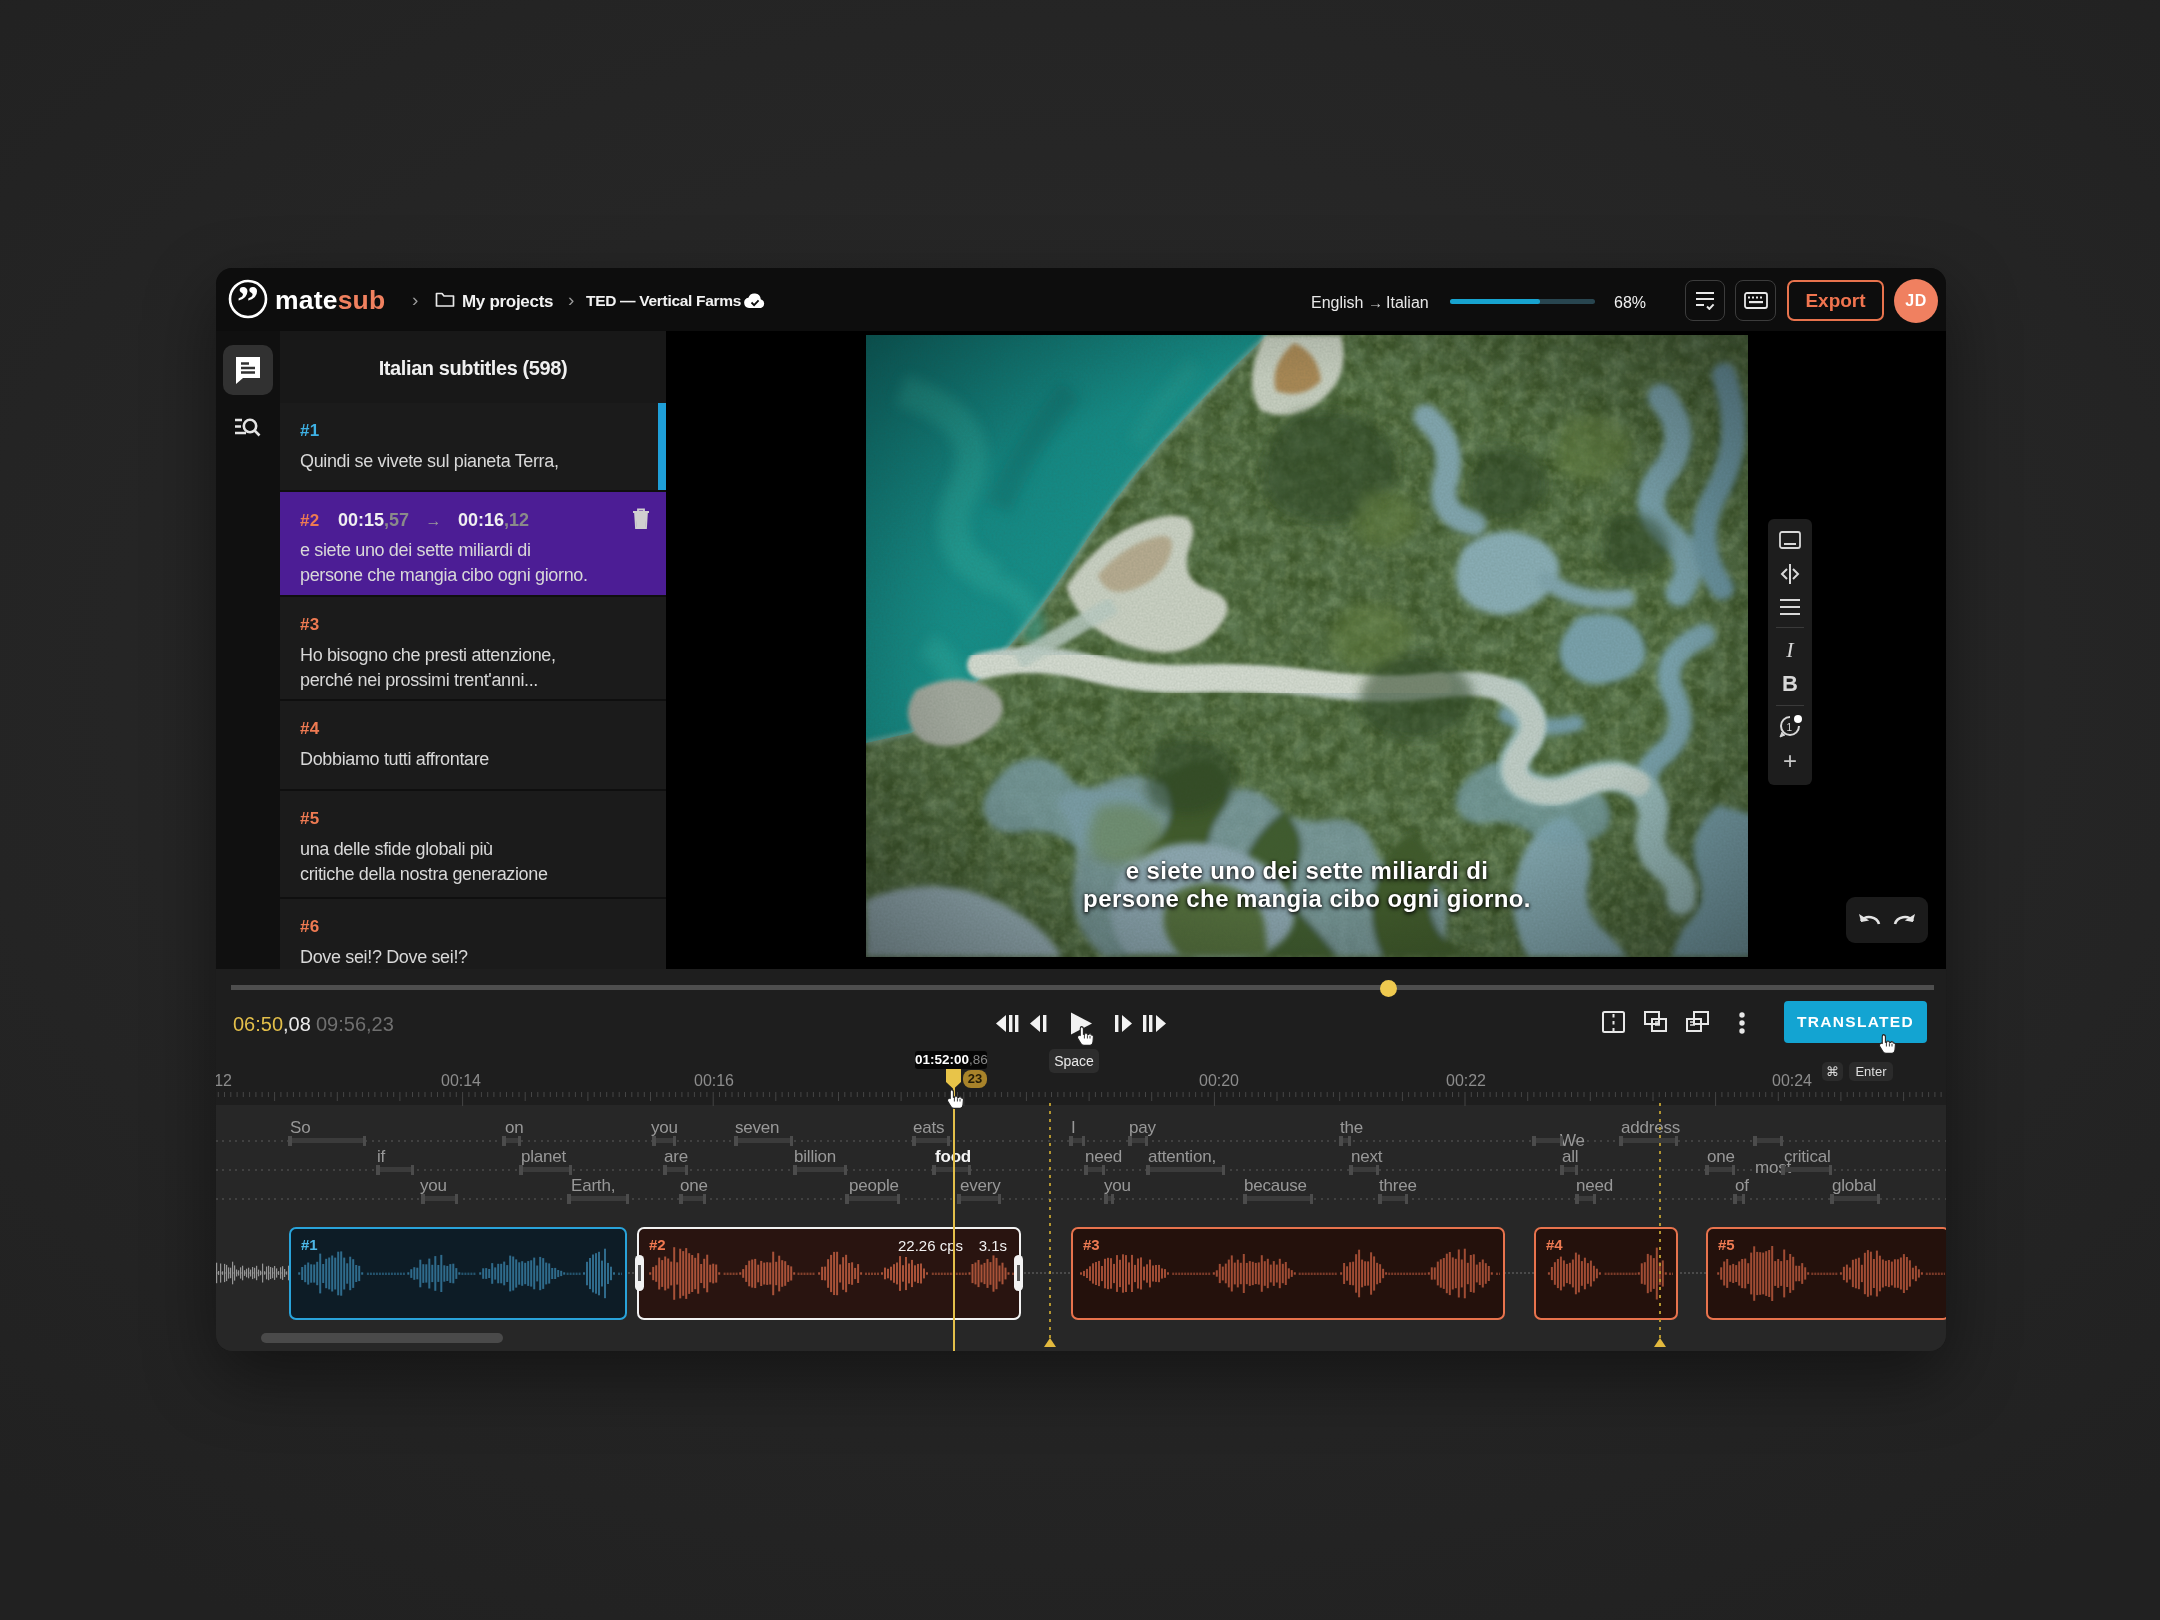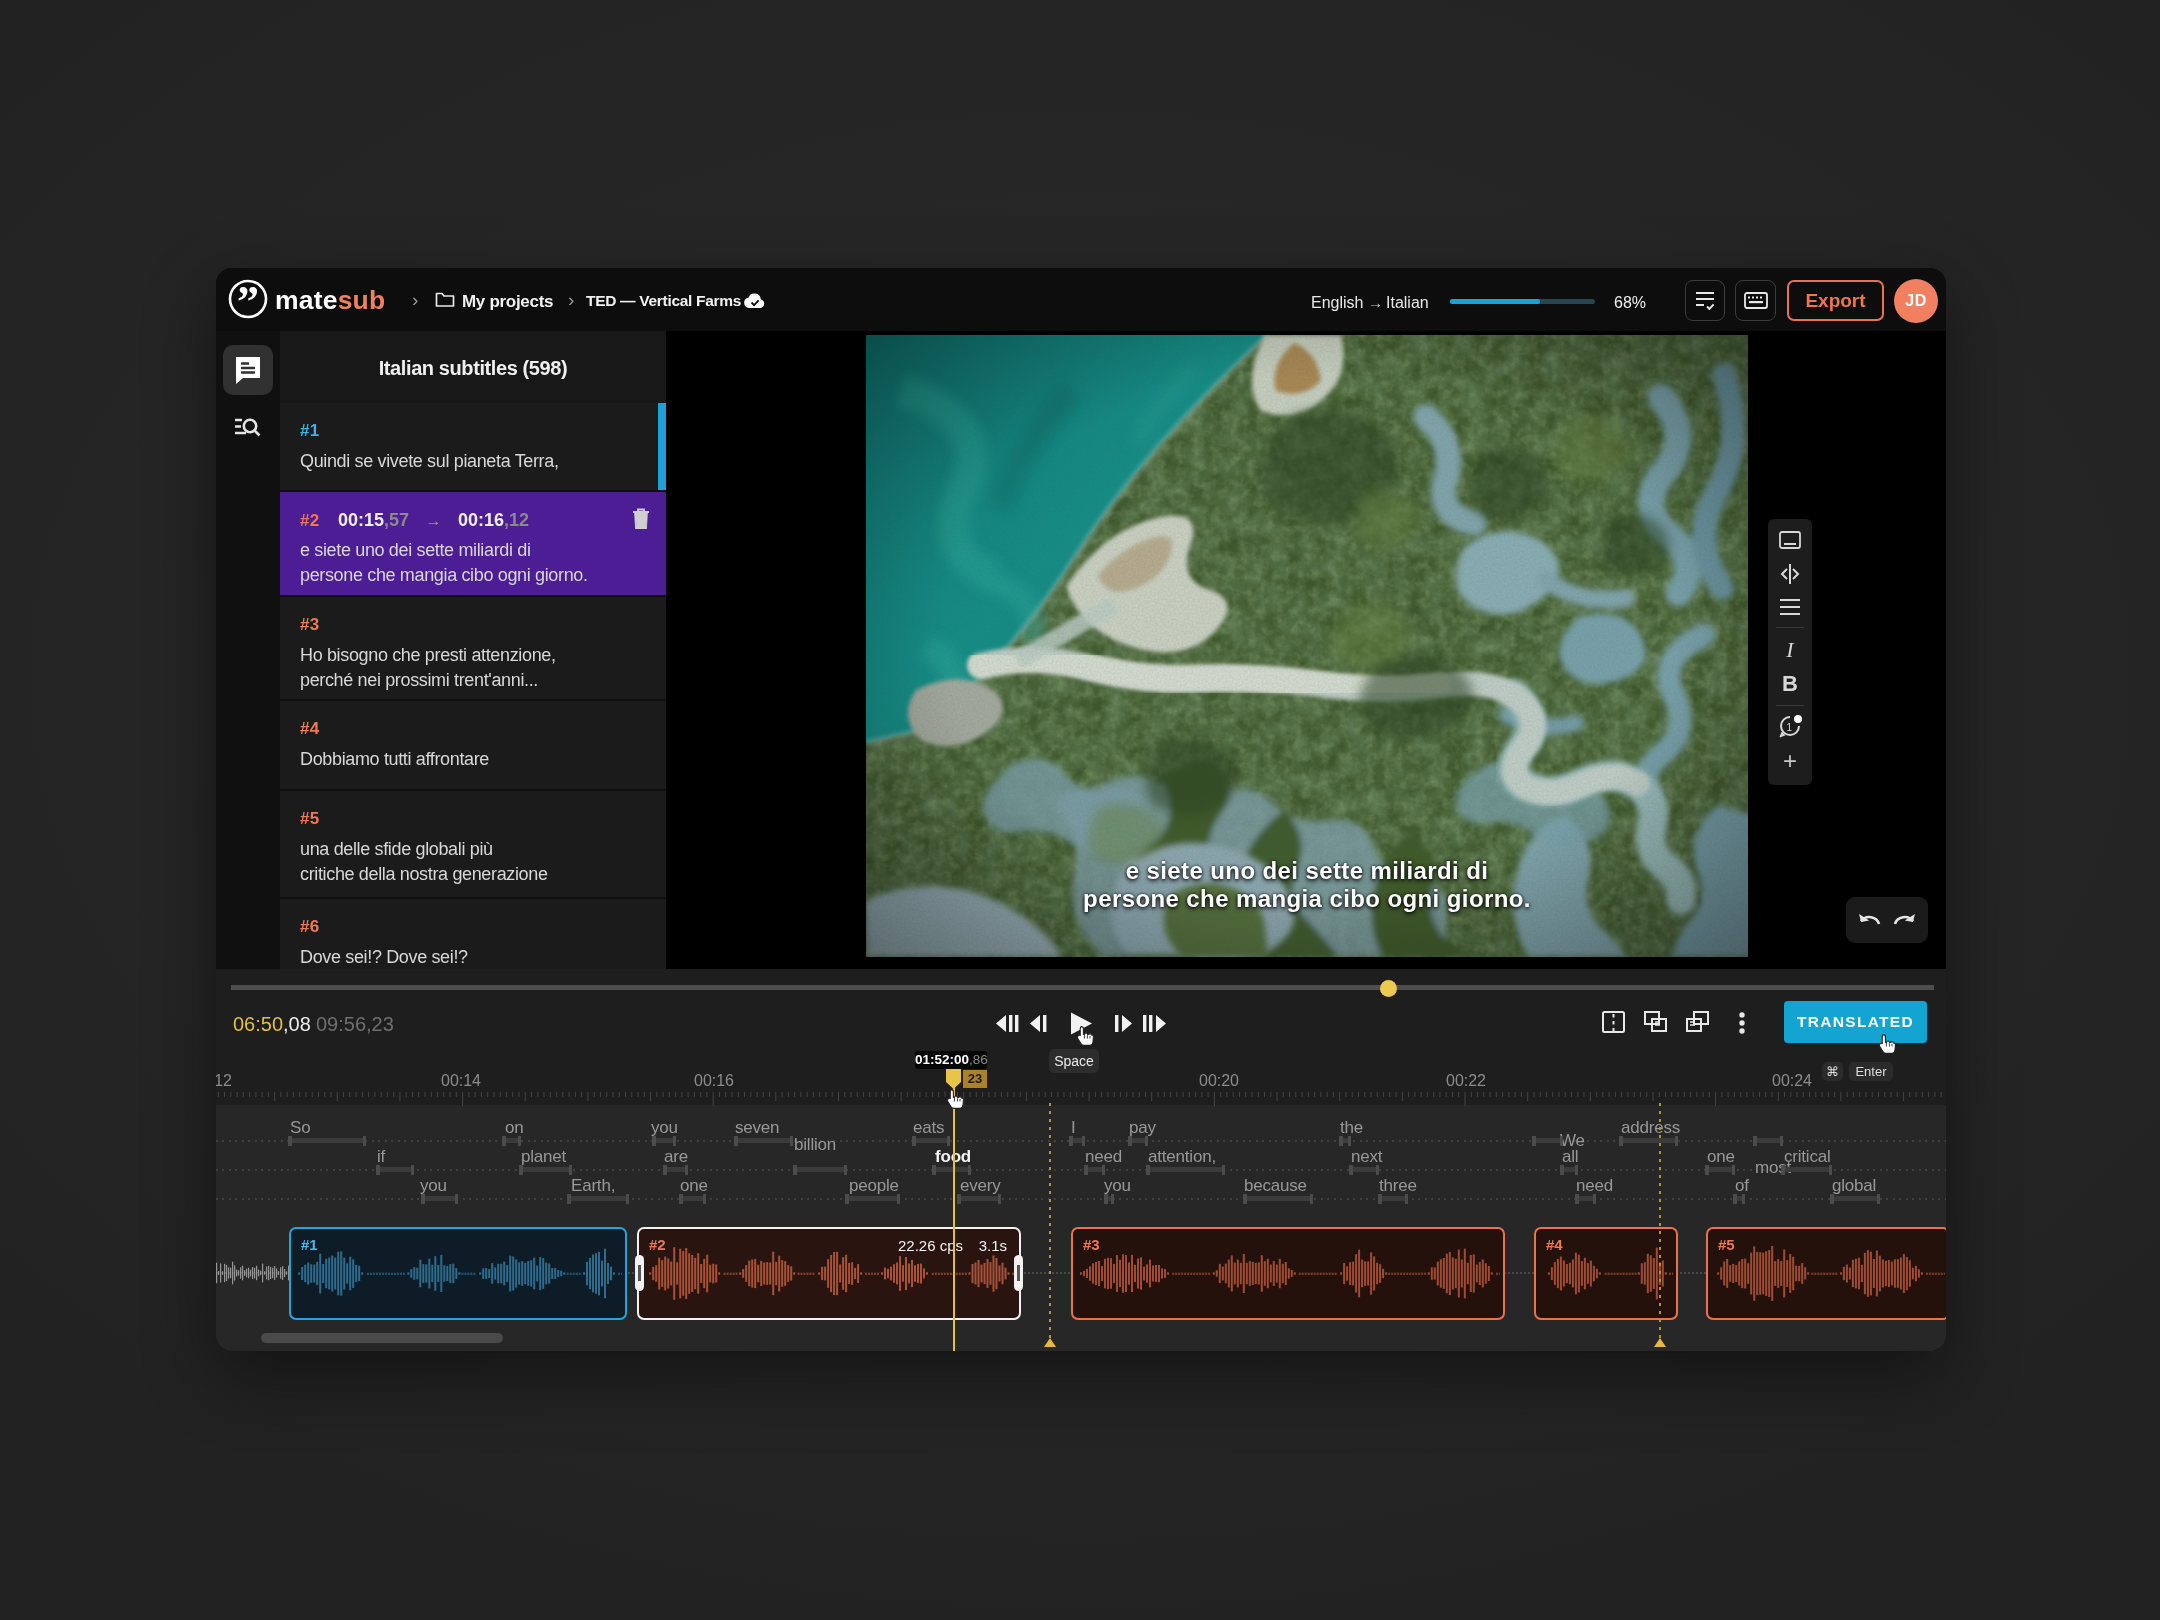--- a/index.html
+++ b/index.html
@@ -400,21 +400,21 @@
 <div class="word" style="left:305px;top:178px;">planet</div>
 <div class="wbar" style="left:304px;top:198px;width:51px">
         <div class="wtick" style="left:-1px"></div>
         <div class="wtick" style="right:-1px"></div>
       </div>
 <div class="word" style="left:448px;top:178px;">are</div>
 <div class="wbar" style="left:448px;top:198px;width:23px">
         <div class="wtick" style="left:-1px"></div>
         <div class="wtick" style="right:-1px"></div>
       </div>
-<div class="word" style="left:578px;top:166px;text-align:right;">billion</div>
+<div class="word" style="left:578px;top:178px;text-align:right;">billion</div>
 <div class="wbar" style="left:578px;top:198px;width:52px">
         <div class="wtick" style="left:-1px"></div>
         <div class="wtick" style="right:-1px"></div>
       </div>
 <div class="word" style="left:719px;top:178px;color:#f5f5f5;font-weight:bold;">food</div>
 <div class="wbar" style="left:717px;top:198px;width:37px">
         <div class="wtick" style="left:-1px"></div>
         <div class="wtick" style="right:-1px"></div>
       </div>
 <div class="word" style="left:869px;top:178px;">need</div>
@@ -1082,21 +1082,21 @@
 <div class="blab" style="color:#ee7a52">#5</div>
 </div>
 <div class="abs" style="left:833px;top:134px;width:2px;height:236px;background:repeating-linear-gradient(180deg,#b3952f 0 3.5px,transparent 3.5px 8px)"></div>
 <div class="abs" style="left:828px;top:369px;width:0;height:0;border-left:6px solid transparent;border-right:6px solid transparent;border-bottom:9px solid #e3b93e"></div>
 <div class="abs" style="left:1443px;top:134px;width:2px;height:236px;background:repeating-linear-gradient(180deg,#b3952f 0 3.5px,transparent 3.5px 8px)"></div>
 <div class="abs" style="left:1438px;top:369px;width:0;height:0;border-left:6px solid transparent;border-right:6px solid transparent;border-bottom:9px solid #e3b93e"></div>
 <div class="abs" style="left:737px;top:118px;width:2px;height:264px;background:#e3bf4a"></div>
 <svg class="abs" style="left:729px;top:99px" width="17" height="22" viewBox="0 0 17 22">
         <path d="M1 1 h15 v13 l-7.5 7 L1 14 z" fill="#e8c449"></path>
       </svg>
-<div class="abs" style="left:747px;top:101px;width:24px;height:18px;background:#a8832a;border-radius:0;color:#241c06;font-size:13px;font-weight:bold;text-align:center;line-height:18px">23</div>
+<div class="abs" style="left:747px;top:101px;width:24px;height:18px;background:#a8832a;border-radius:8px;color:#241c06;font-size:13px;font-weight:bold;text-align:center;line-height:18px">23</div>
 <div class="abs" style="left:699px;top:82px;width:72px;height:18px;background:#060606;border-radius:3px;color:#fff;font-size:13.5px;font-weight:bold;text-align:center;line-height:18px">01:52:00<span style="color:#8a8a8a;font-weight:normal">,86</span></div>
 <div class="abs" style="left:45px;top:364px;width:242px;height:10px;border-radius:5px;background:#4a4a4a"></div>
 <svg class="abs" style="left:729px;top:119px" width="19" height="23" viewBox="0 0 19 23">
 <path d="M6.2 1.6 c1.3 0 2.2 .9 2.2 2.2 v5.4 l1.2 .15 c0-.75 .6-1.35 1.35-1.35 s1.35 .6 1.5 1.35 l1.2 .25 c.15-.6 .75-1.05 1.35-1 c.7 0 1.2 .5 1.3 1.2 l1 .3 c.7 .25 1.2 .9 1.1 1.65 l-.45 5.2 c-.15 1.7-1.1 3.2-2.8 3.4 h-6 c-1.3 0-2.4-.6-3.1-1.65 L3 13.9 c-.75-1.05-.6-2.45 .3-3.3 c.6-.5 1.35-.6 1.95-.3 V3.8 c0-1.35 .9-2.2 .95-2.2 z" fill="#fff" stroke="#222" stroke-width="1.1"></path>
 <path d="M9.4 9.8 v3.7 M12.4 10.2 v3.3 M15 10.9 v2.6" stroke="#222" stroke-width=".9" fill="none"></path>
 </svg>
       <svg class="abs" style="left:859px;top:56px" width="19" height="23" viewBox="0 0 19 23">
 <path d="M6.2 1.6 c1.3 0 2.2 .9 2.2 2.2 v5.4 l1.2 .15 c0-.75 .6-1.35 1.35-1.35 s1.35 .6 1.5 1.35 l1.2 .25 c.15-.6 .75-1.05 1.35-1 c.7 0 1.2 .5 1.3 1.2 l1 .3 c.7 .25 1.2 .9 1.1 1.65 l-.45 5.2 c-.15 1.7-1.1 3.2-2.8 3.4 h-6 c-1.3 0-2.4-.6-3.1-1.65 L3 13.9 c-.75-1.05-.6-2.45 .3-3.3 c.6-.5 1.35-.6 1.95-.3 V3.8 c0-1.35 .9-2.2 .95-2.2 z" fill="#fff" stroke="#222" stroke-width="1.1"></path>
 <path d="M9.4 9.8 v3.7 M12.4 10.2 v3.3 M15 10.9 v2.6" stroke="#222" stroke-width=".9" fill="none"></path>
 </svg>

